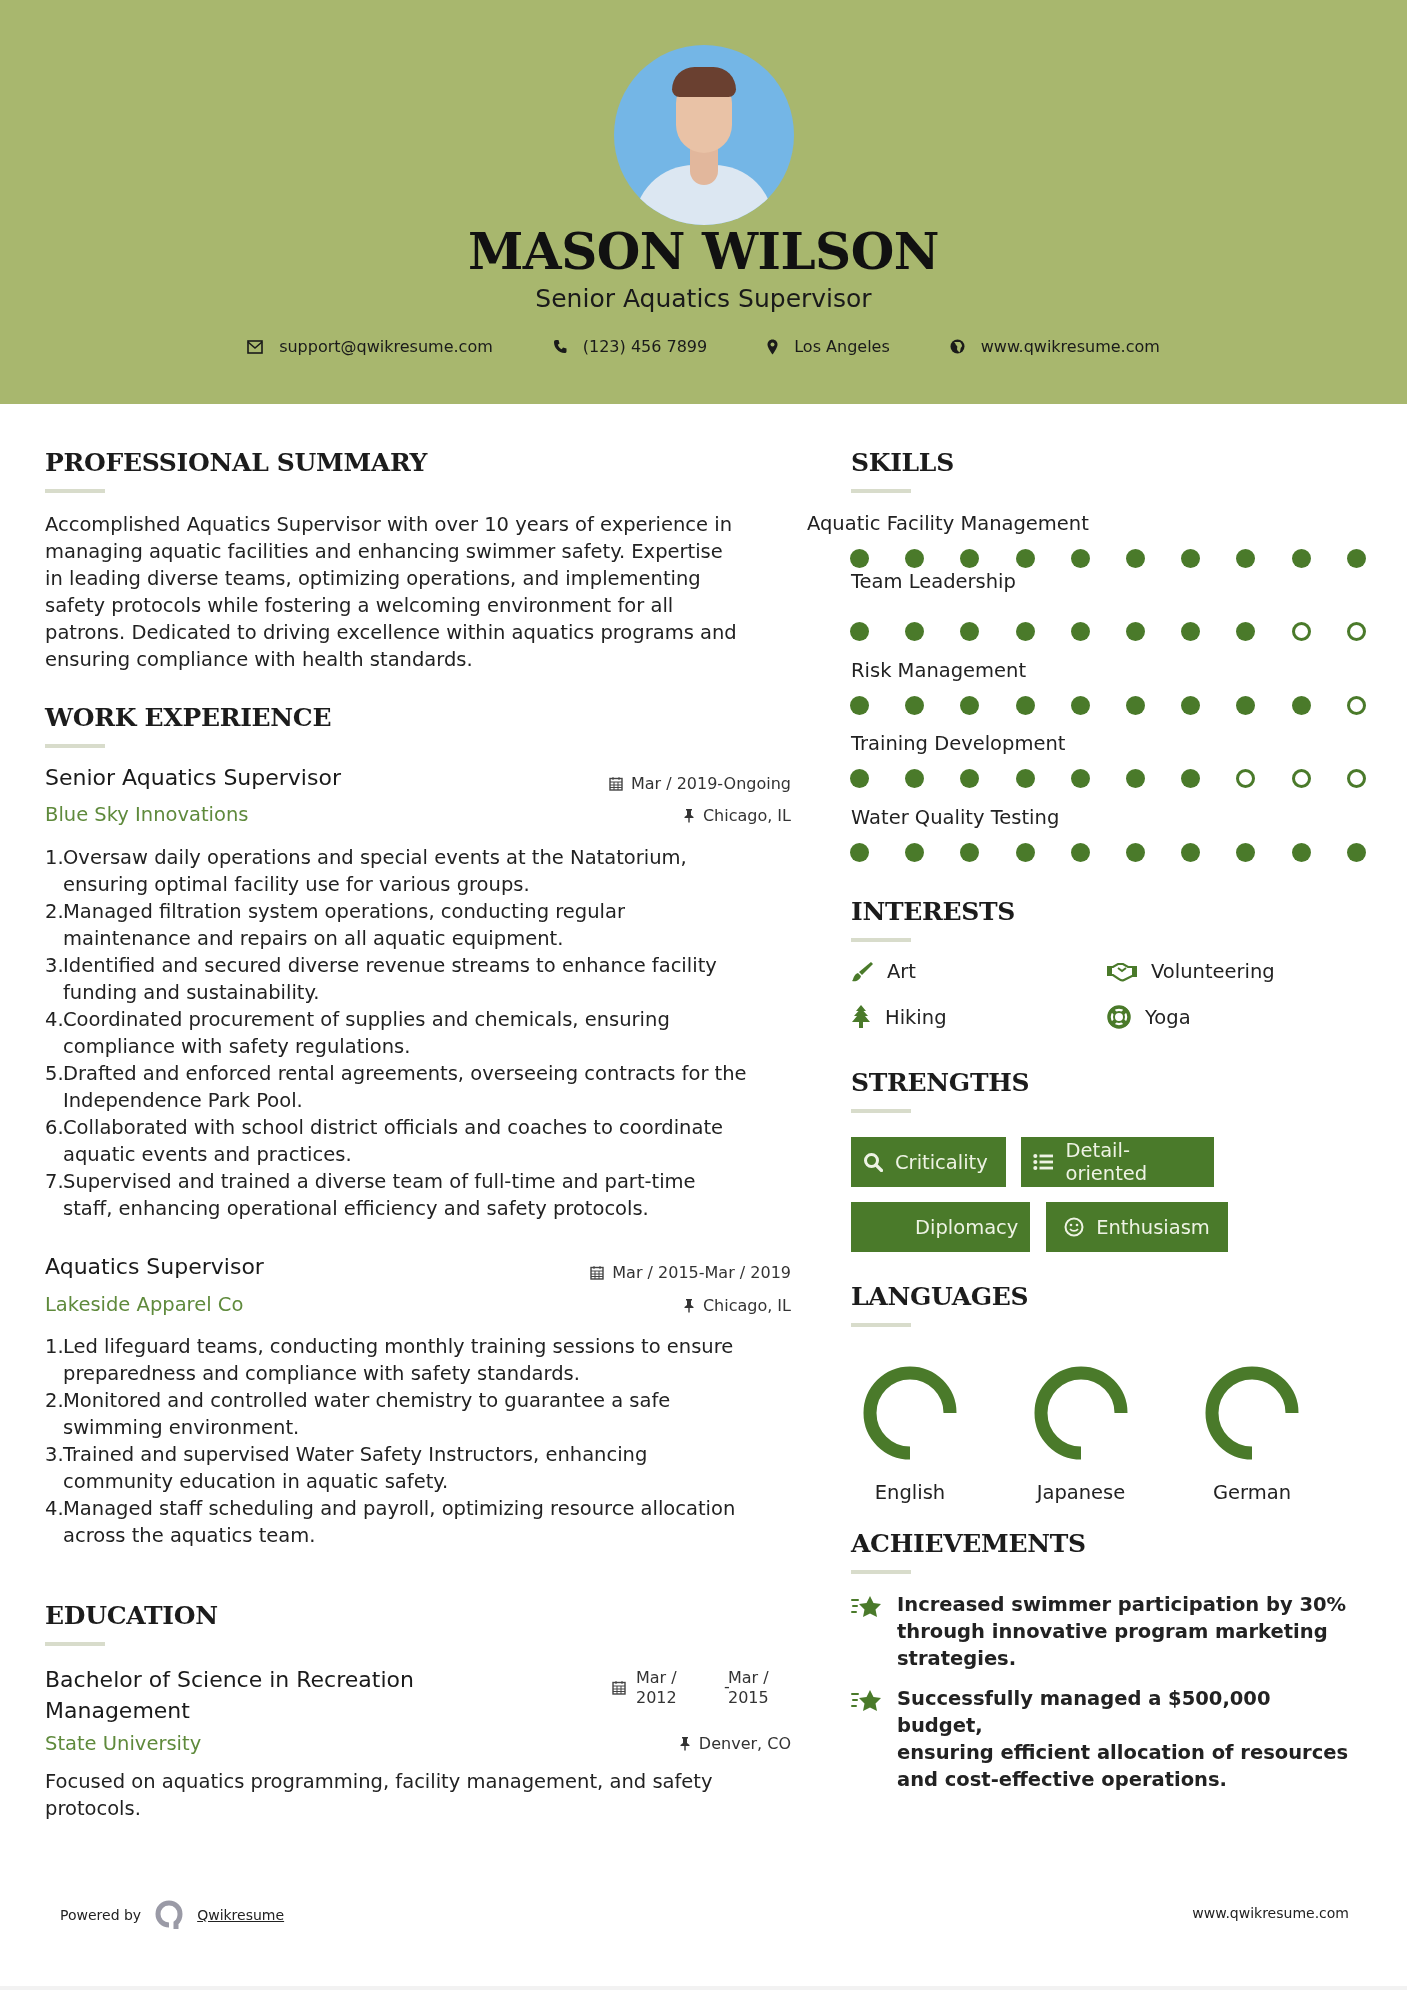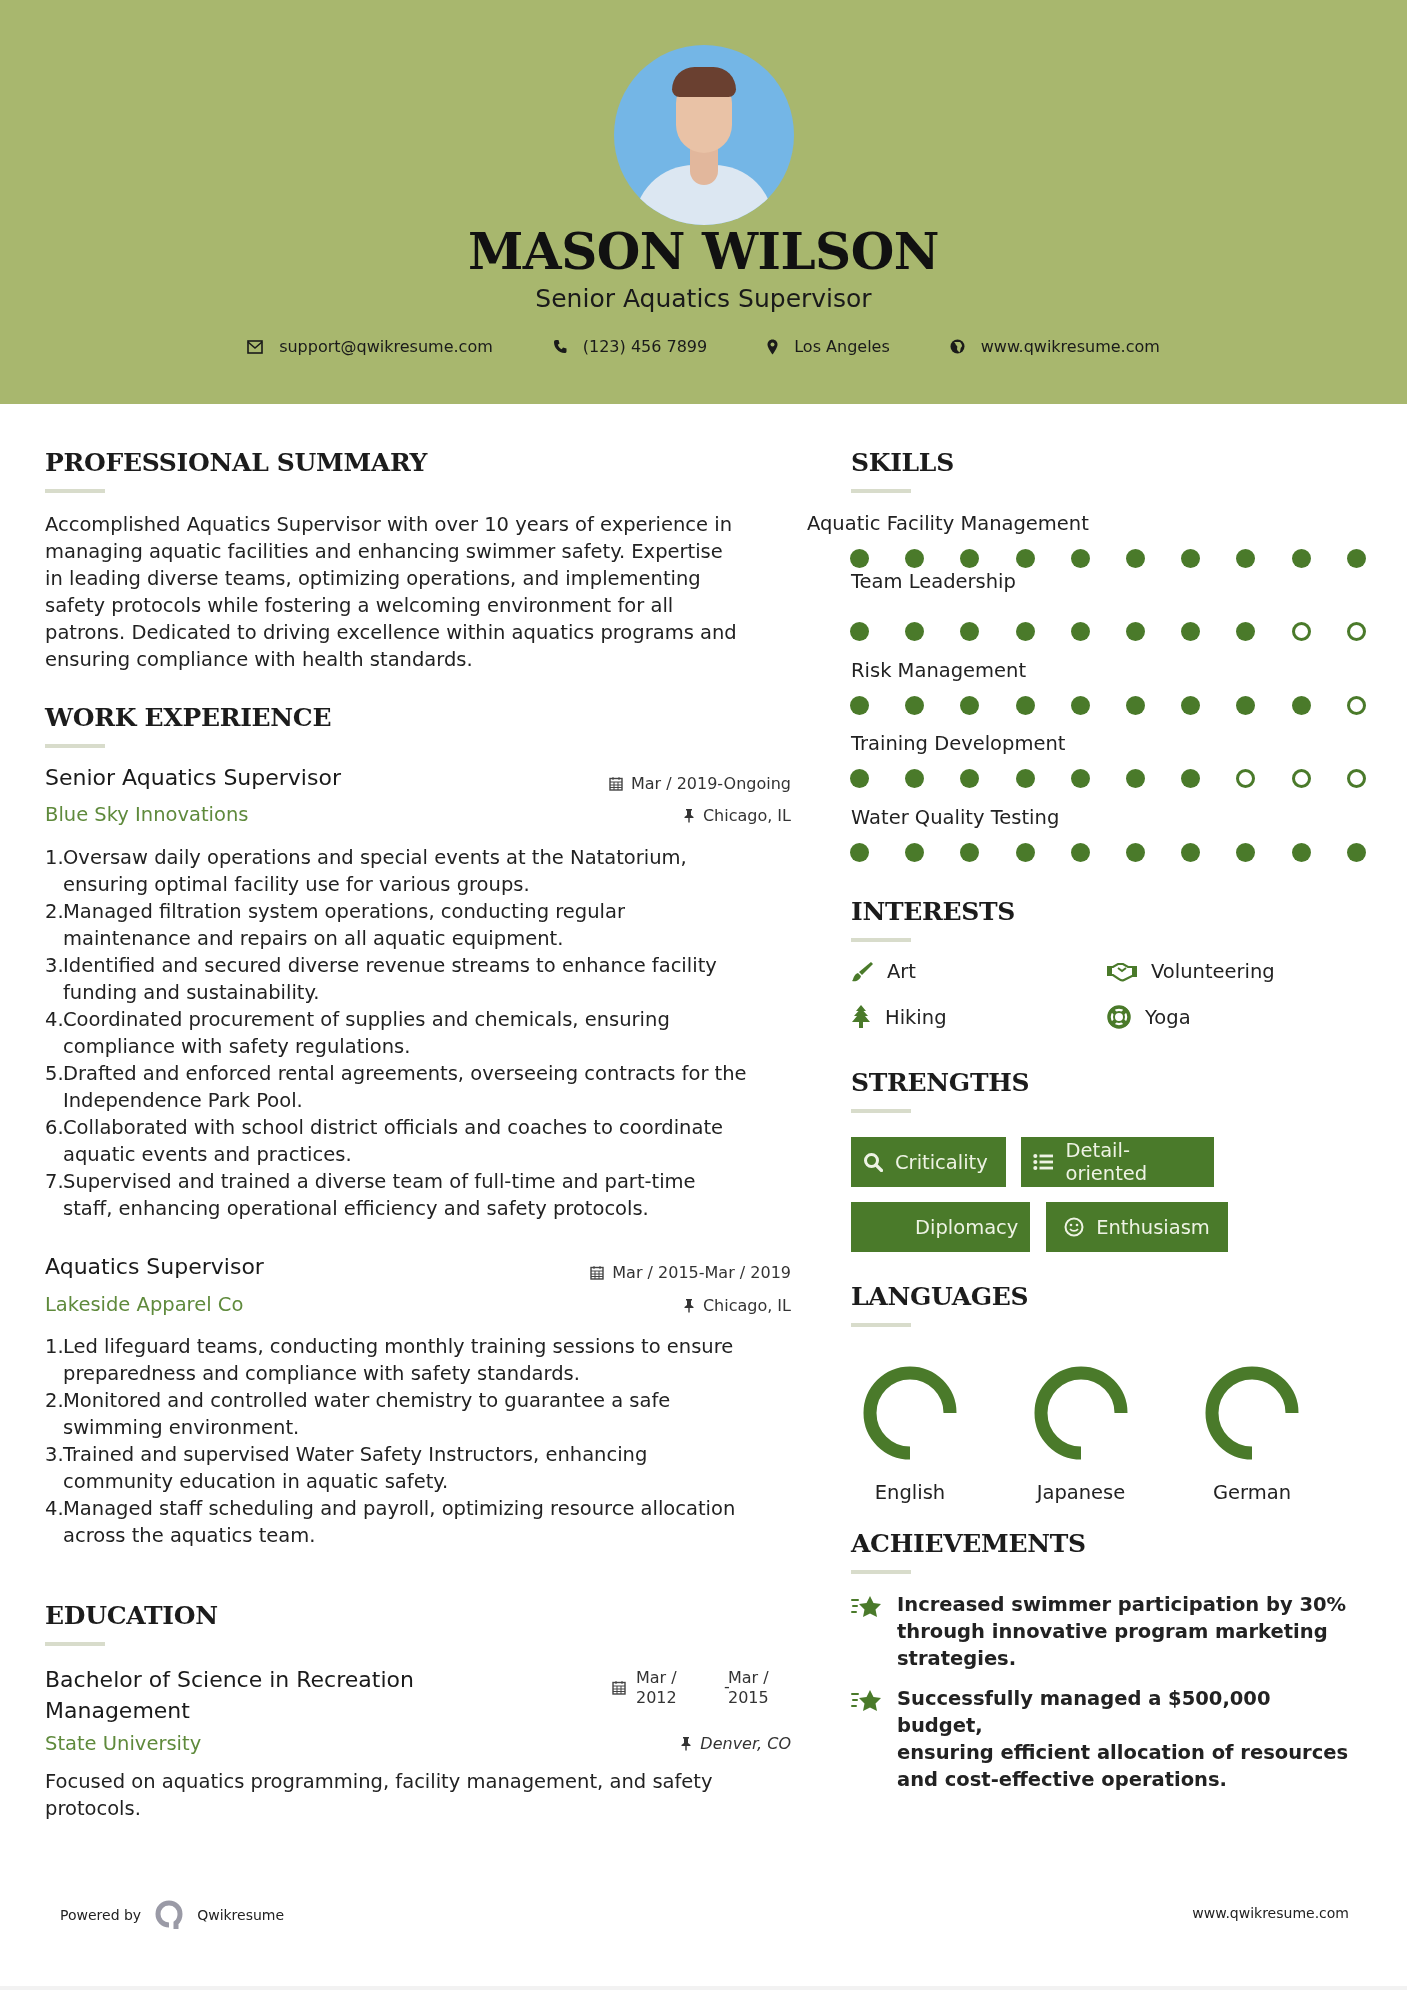--- a/index.html
+++ b/index.html
@@ -53,21 +53,21 @@
   .lang svg { display: block; margin: 0 auto; }
   .lang .lbl { margin-top: 18px; font-size: 19.5px; color: #222; }
 
   
   .ach { position: absolute; left: 851px; width: 500px; display: flex; font-weight: bold; }
   .ach svg { flex: 0 0 auto; margin-right: 14px; margin-top: 3px; }
   .ach .txt { font-size: 19.5px; line-height: 27px; color: #222; }
 
   
   .footer-left { position: absolute; left: 60px; top: 1900px; display: flex; align-items: center; font-size: 14px; color: #222; }
-  .footer-left a { color: #222; font-size: 14px; }
+  .footer-left a { color: #222; text-decoration: underline; font-size: 14px; }
   .footer-right { position: absolute; right: 58px; top: 1905px; font-size: 14px; color: #222; }
   .bottom-strip { position: absolute; left: 0; top: 1986px; width: 1407px; height: 4px; background: #f2f2f2; }
 </style>
 </head>
 <body>
 
 <div class="header">
   <div class="photo">
     <div class="shirt"></div>
     <div class="neck"></div>
@@ -227,21 +227,21 @@
     <div>Mar /</div>
       <div>2012</div>
   </div>
   <div class="abs" style="left:112px; top:9px;">-</div>
   <div class="abs" style="left:116px; top:0; line-height:20px;">
     <div>Mar /</div>
       <div>2015</div>
   </div>
 </div>
 <div class="company" style="left:45px; top:1732px;">State University</div>
-<div class="meta" style="right:616px; top:1734px;font-style:italic;">
+<div class="meta" style="right:616px; top:1734px;">
   <svg width="12" height="15" viewBox="0 0 12 15">
       <path d="M3 1 H9 V2.5 H8 V7 L10.5 9 V10 H6.7 V14.5 H5.3 V10 H1.5 V9 L4 7 V2.5 H3 Z" fill="#333"></path>
     </svg>
   <span>Denver, CO</span>
 </div>
 <div class="para" style="left:45px; top:1768px; width:770px;">
   <div>Focused on aquatics programming, facility management, and safety</div>
   <div>protocols.</div>
 </div>
 

